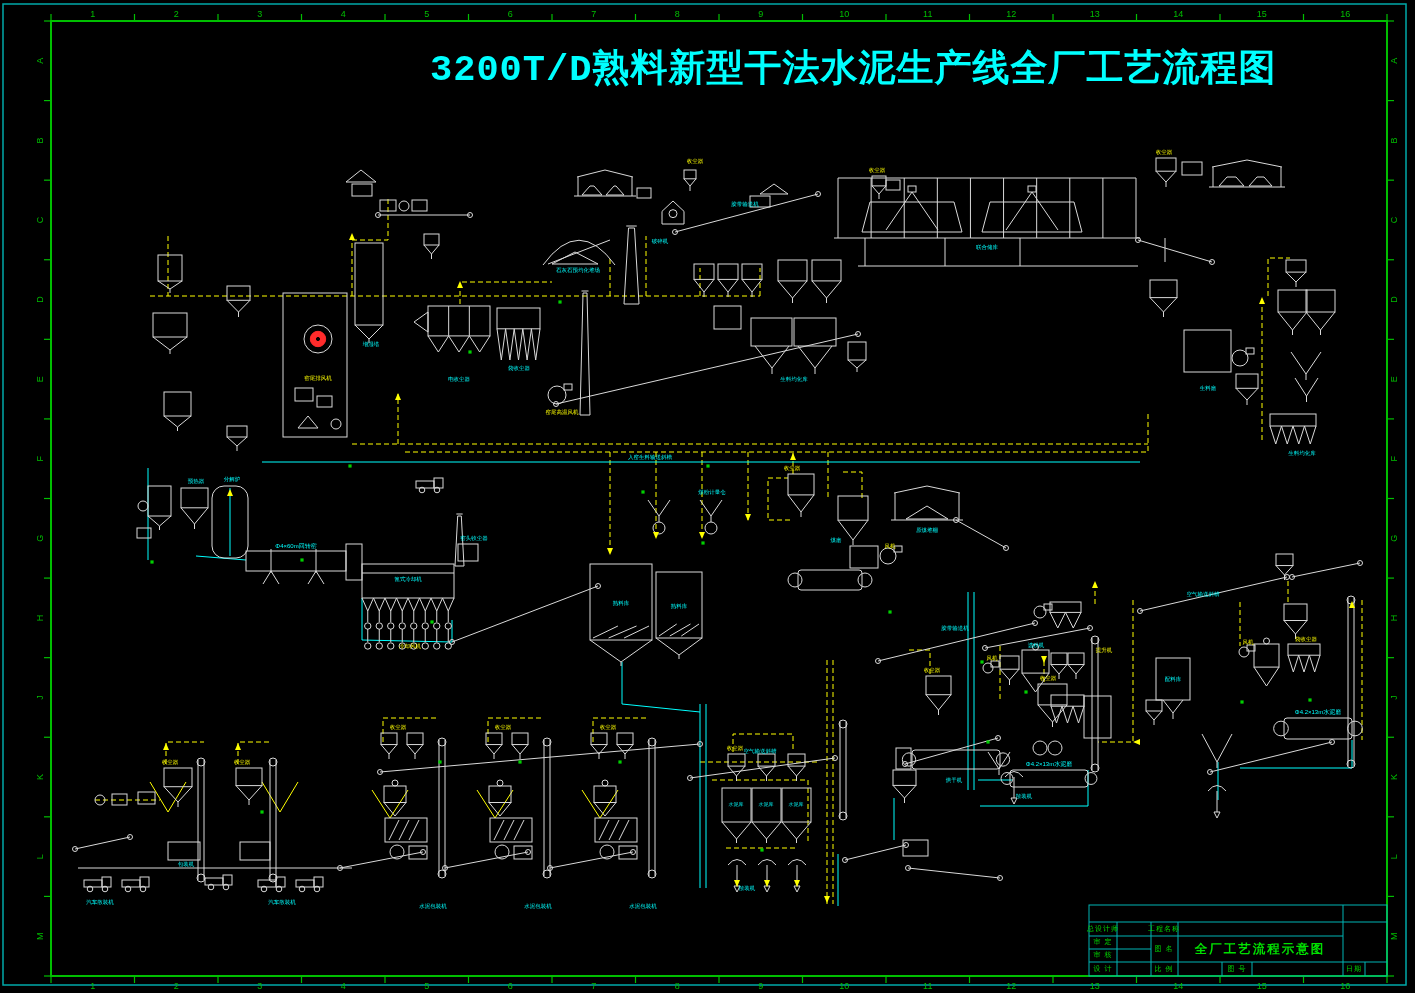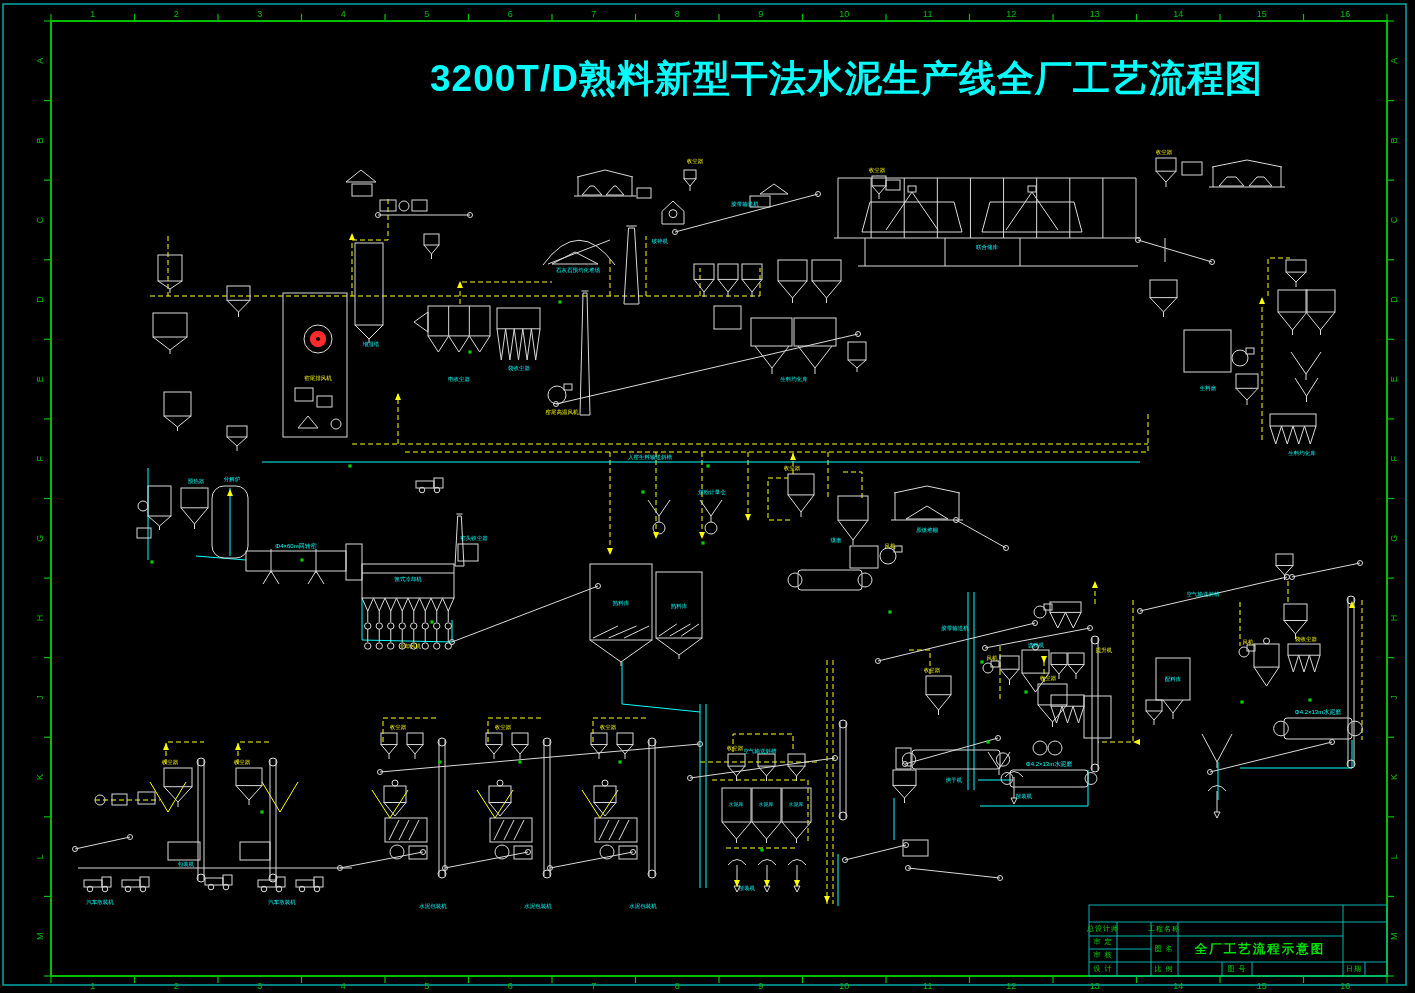--- a/index.html
+++ b/index.html
@@ -1,21 +1,21 @@
 <!DOCTYPE html>
 <html><head>
 <meta charset="utf-8">
 <style>
   html,body{margin:0;padding:0;background:#000;}
   #stage{position:relative;width:1415px;height:993px;background:#000;overflow:hidden;
          font-family:"Liberation Sans",sans-serif;}
   #cad{position:absolute;left:0;top:0;}
   #cad text{font-family:"Liberation Sans",sans-serif;}
-  #main-title{position:absolute;left:430px;top:54px;width:762px;text-align:center;
-      color:#00ffff;font-size:37px;font-weight:bold;letter-spacing:1px;white-space:nowrap;}
+  #main-title{position:absolute;left:430px;top:43px;width:762px;text-align:center;
+      color:#00ffff;font-size:37px;font-weight:bold;letter-spacing:1px;white-space:nowrap;font-family:Liberation Mono, monospace;}
   #legend{position:absolute;left:1240px;top:804px;width:140px;height:86px;}
   .lg-title{position:absolute;left:28px;top:6px;color:#00ffff;font-size:9px;letter-spacing:4px;white-space:nowrap;}
   .lg-bar{position:absolute;left:20px;top:24px;width:36px;height:4px;background:#c8c8c8;}
   .lg-row{position:absolute;left:4px;height:12px;display:flex;align-items:center;}
   .lg-row svg{display:block;}
   .lg-label{color:#00ffff;font-size:9px;margin-left:6px;letter-spacing:2px;white-space:nowrap;}
   #titleblock{position:absolute;left:1089px;top:905px;width:298px;height:71px;}
   .tb-label{position:absolute;transform:translate(-50%,-50%);color:#00dd00;font-size:7px;
       white-space:nowrap;letter-spacing:1px;}
   .tb-big{font-size:12.5px;font-weight:bold;letter-spacing:2px;color:#00e000;}

